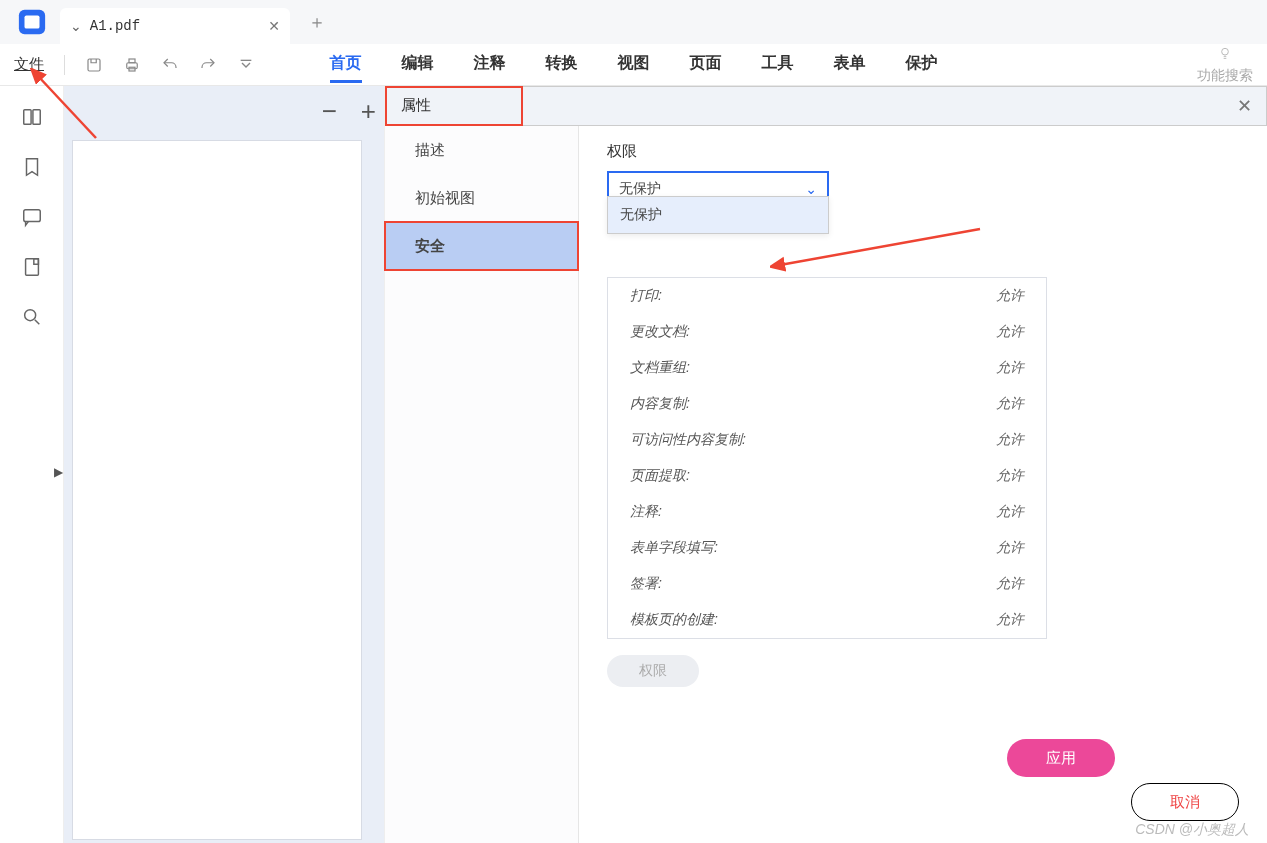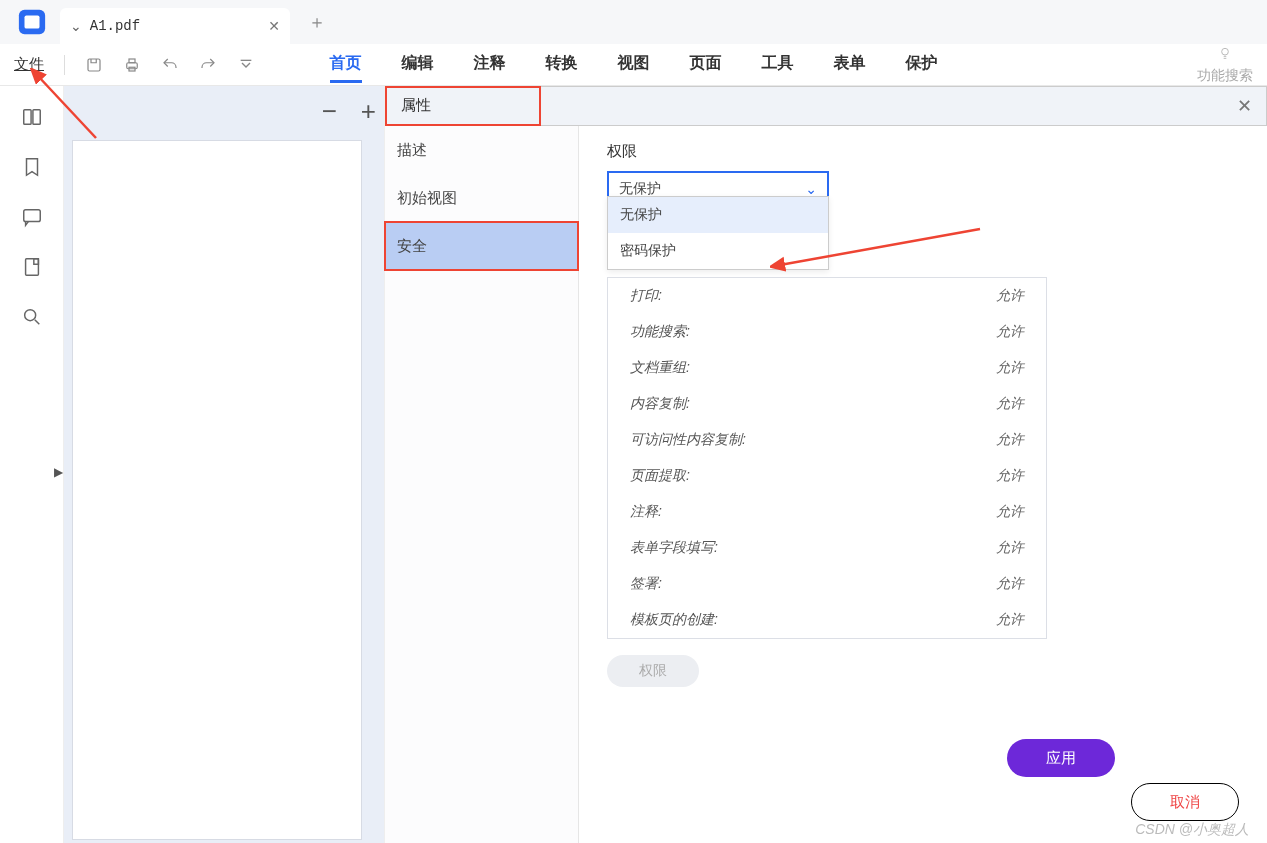--- a/index.html
+++ b/index.html
@@ -35,44 +35,44 @@
 .sidebar .sideico svg{width:22px;height:22px;stroke:#666;fill:none;stroke-width:1.6;}
 .sidecollapse{position:absolute;top:50%;left:54px;font-size:12px;color:#555;}
 
 .docpane{flex:0 0 320px;background:#e9eef7;position:relative;}
 .zoom{position:absolute;top:10px;right:8px;display:flex;gap:24px;align-items:center;}
 .zoom span{font-size:26px;color:#555;font-weight:300;}
 .paper{position:absolute;left:8px;top:54px;width:290px;height:700px;background:#fff;border:1px solid #d7dbe4;}
 
 .props-panel{flex:1;background:#fff;position:relative;border-left:1px solid #eee;}
 .panel-header{height:40px;border:1px solid #ccc;background:#f0f3f8;display:flex;align-items:center;}
-.panel-title-box{border:2px solid #e43;height:40px;width:156px;margin-left:-1px;margin-top:-1px;display:flex;align-items:center;padding-left:14px;font-size:15px;color:#333;}
+.panel-title-box{border:2px solid #e43;height:40px;width:138px;margin-left:-1px;margin-top:-1px;display:flex;align-items:center;padding-left:14px;font-size:15px;color:#333;}
 .panel-close{margin-left:auto;margin-right:14px;color:#777;font-size:18px;}
 
 .panel-body{display:flex;height:calc(100% - 40px);}
 .props-nav{width:194px;border-right:1px solid #e6e6e6;background:#fcfcfd;padding-top:0;}
-.props-nav-item{height:48px;display:flex;align-items:center;padding-left:12px;font-size:15px;color:#444;}
+.props-nav-item{height:48px;display:flex;align-items:center;padding-left:30px;font-size:15px;color:#444;}
 .props-nav-item.active{background:#b9cdf3;}
-.props-nav-item.hl{outline:2px solid #e43;outline-offset:-1px;}
+.props-nav-item.hl{outline:2px solid #e43;outline-offset:-1px;font-weight:bold;}
 
 .props-content{flex:1;padding:16px 28px;position:relative;}
 .sect-label{font-size:15px;color:#333;margin-bottom:10px;}
 .select-wrap{width:222px;height:36px;border:2px solid #2a6af1;display:flex;align-items:center;padding:0 10px;font-size:14px;color:#444;justify-content:space-between;background:#fff;}
 .dropdown{position:absolute;top:70px;left:28px;width:222px;border:1px solid #ccc;background:#fff;box-shadow:0 2px 6px rgba(0,0,0,0.08);}
 .dd-item{height:36px;display:flex;align-items:center;padding:0 12px;font-size:14px;color:#444;}
 .dd-item.hover{background:#e6eefc;}
 
 .perm-box{margin-top:70px;border:1px solid #dcdfe6;width:440px;}
 .perm-row{display:flex;justify-content:space-between;padding:9px 22px;font-size:14px;color:#555;font-style:italic;}
 .perm-row span:last-child{color:#666;}
 .perm-btn{margin-top:16px;width:92px;height:32px;border-radius:16px;background:#eceef2;display:flex;align-items:center;justify-content:center;font-size:14px;color:#aaa;}
 
 .footer-btns{position:absolute;right:28px;bottom:22px;display:flex;gap:16px;}
 .btn{height:38px;width:108px;border-radius:19px;display:flex;align-items:center;justify-content:center;font-size:15px;}
-.btn.primary{background:#6d28d9;color:#fff;}
+.btn.primary{background:#ec4899;color:#fff;}
 .btn.secondary{background:#fff;color:#ef4444;border:1px solid #000000;margin-top:44px;}
 
 .watermark{position:absolute;right:18px;bottom:4px;font-size:14px;color:#bbb;font-style:italic;}
 
 
 .arrow{position:absolute;pointer-events:none;}
 </style>
 </head>
 <body>
 
@@ -192,30 +192,29 @@
         <div class="props-nav-item active hl">安全</div>
       </div>
       <div class="props-content">
         <div class="sect-label">权限</div>
         <div class="select-wrap">
           <span>无保护</span>
           <span style="color:#2a6af1;">⌄</span>
         </div>
         <div class="dropdown">
           <div class="dd-item hover">无保护</div>
-          <div class="dd-item">密码保护</div>
         </div>
 
         <div class="perm-box">
           <div class="perm-row">
               <span>打印:</span>
               <span>允许</span>
             </div>
           <div class="perm-row">
-              <span>功能搜索:</span>
+              <span>更改文档:</span>
               <span>允许</span>
             </div>
           <div class="perm-row">
               <span>文档重组:</span>
               <span>允许</span>
             </div>
           <div class="perm-row">
               <span>内容复制:</span>
               <span>允许</span>
             </div>

